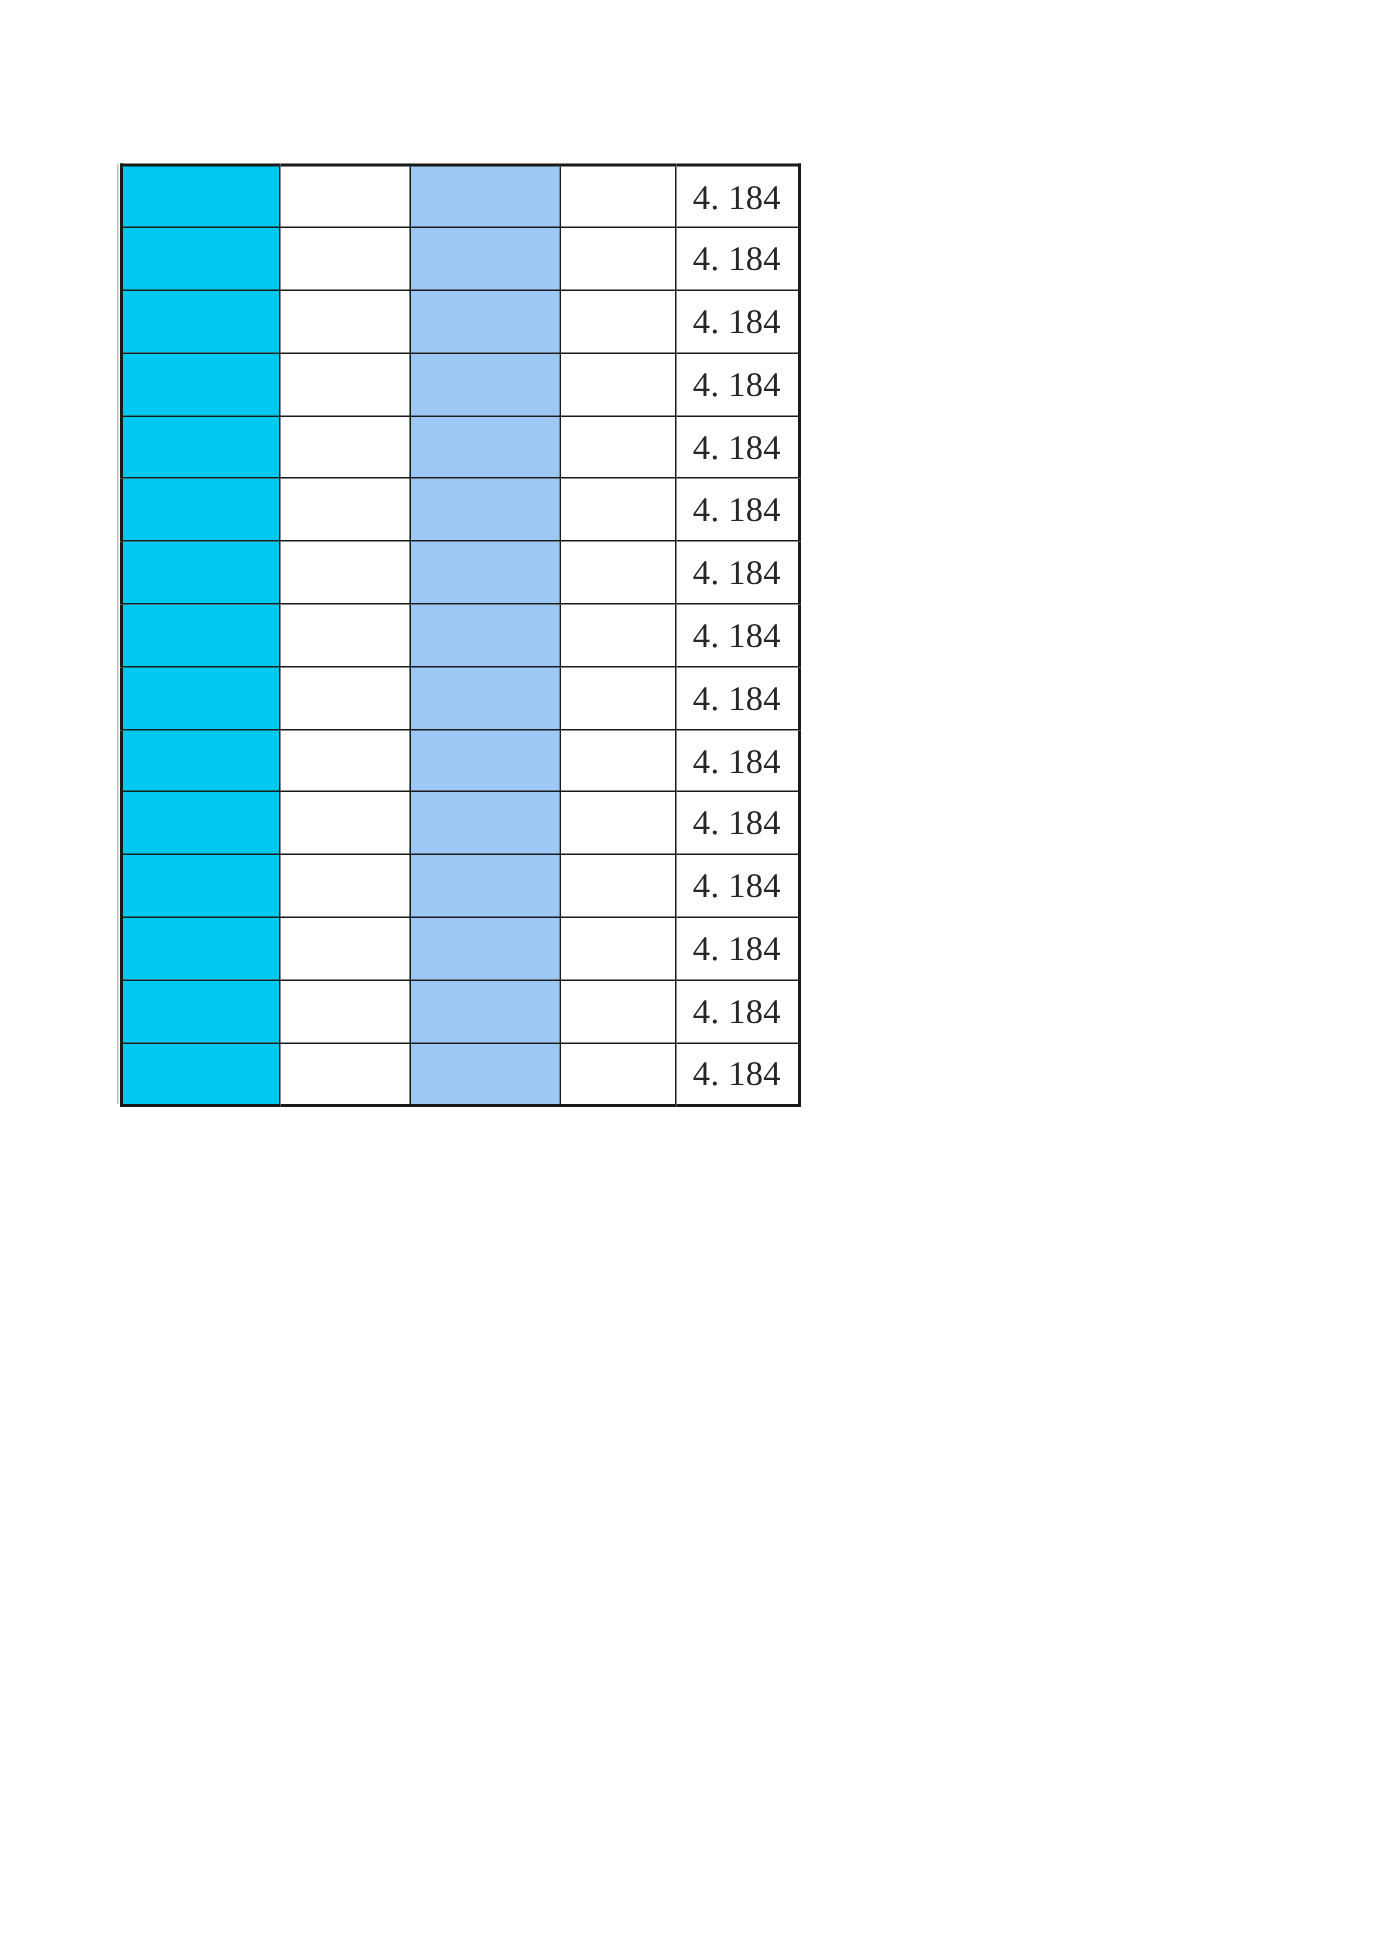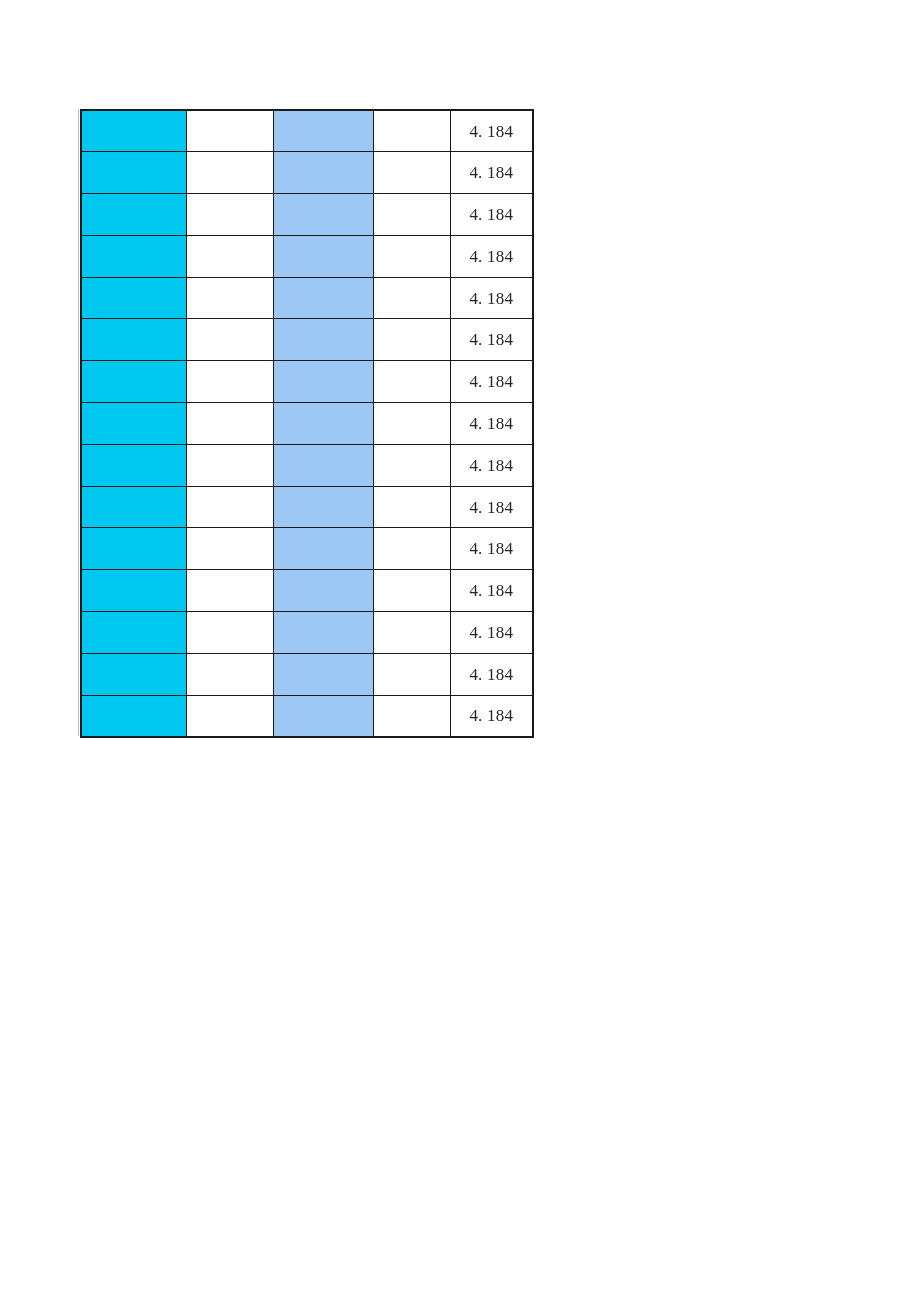--- a/index.html
+++ b/index.html
@@ -71,21 +71,21 @@
   }
   td.cell-fill-lightblue {
     background-color: #9dc8f5;
   }
   td.cell-empty {
     background-color: #ffffff;
   }
   td.cell-value {
     background-color: #ffffff;
     text-align: center;
-    font-size: 17px;
+    font-size: 23px;
     line-height: 1;
     color: #262626;
     letter-spacing: 0.2px;
     padding-left: 4px;
     white-space: pre;
   }
 
   
   table#data-table tr:first-child td { border-top-width: 2px; }
   table#data-table tr:last-child td { border-bottom-width: 2px; }

